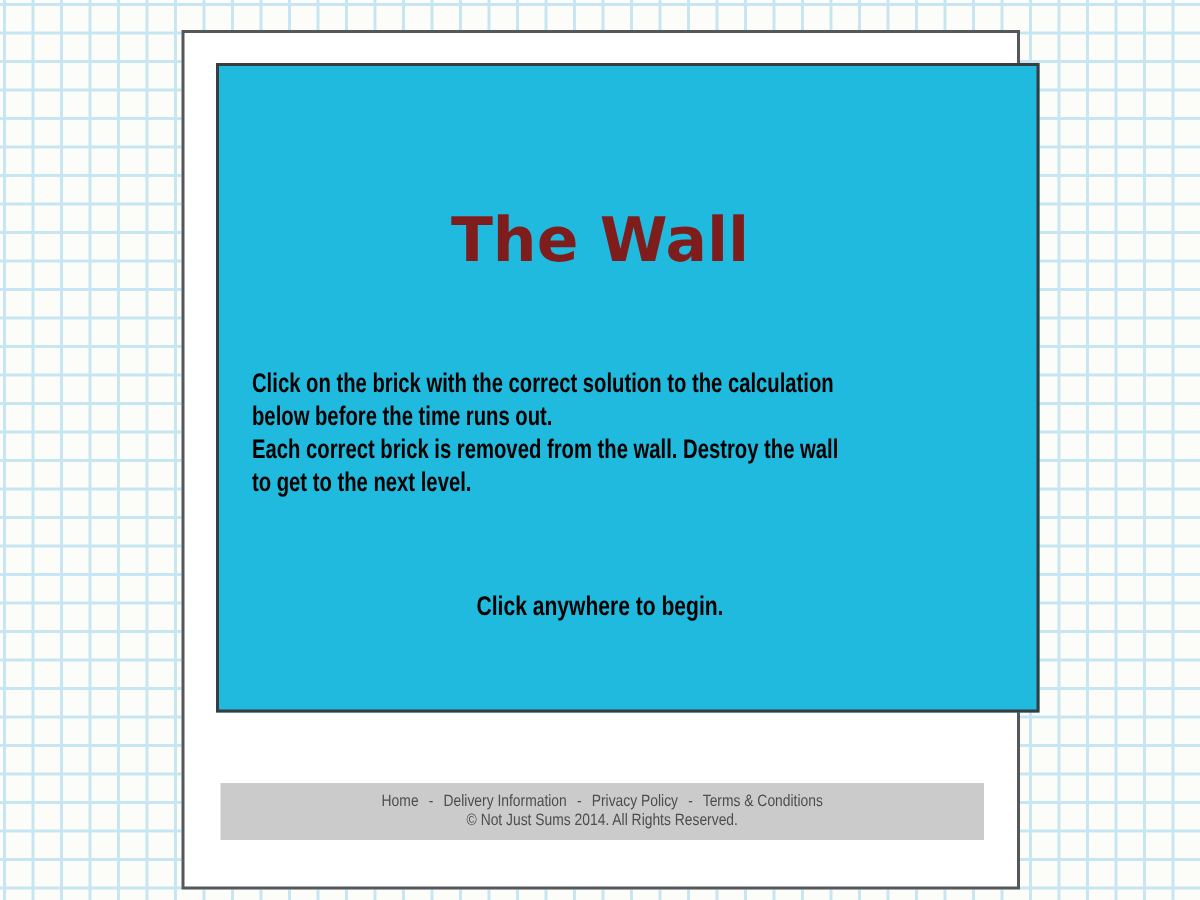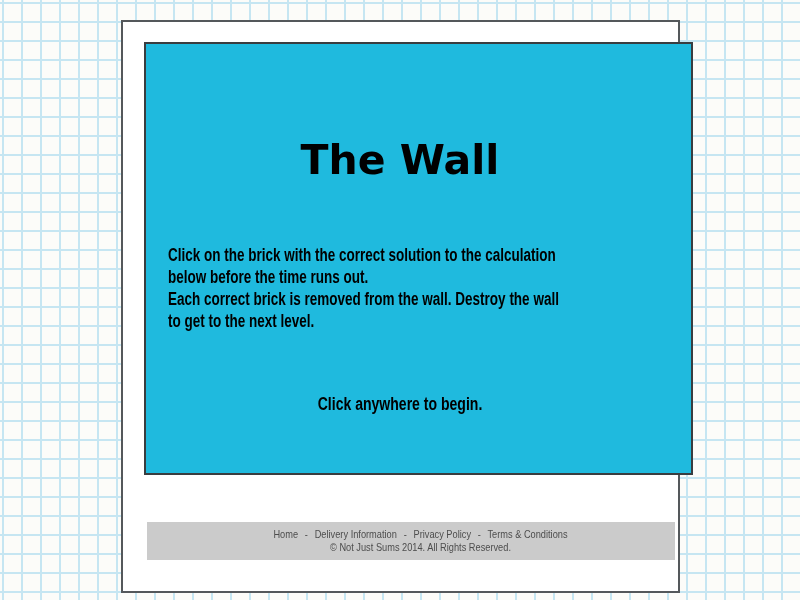--- a/index.html
+++ b/index.html
@@ -37,21 +37,21 @@
   .game-title {
     position: absolute;
     left: 0; top: 92px;
     width: 508px;
     margin: 0;
     text-align: center;
     font-family: "DejaVu Sans", sans-serif;
     font-weight: bold;
     font-size: 41px;
     line-height: 48px;
-    color: #000000;
+    color: #7f1d1d;
     white-space: nowrap;
   }
   .instructions {
     position: absolute;
     left: 22px; top: 200px;
     margin: 0;
     font-weight: bold;
     font-size: 18px;
     line-height: 22px;
     color: #000000;
@@ -73,21 +73,20 @@
     transform-origin: 50% 0;
   }
   .footer-bar {
     position: absolute;
     left: 24px; top: 500px;
     width: 509px; height: 38px;
     background: #cbcbcb;
     color: #4d4d4d;
     font-size: 11px;
     text-align: center;
-    padding-left: 19px;
   }
   .footer-line {
     line-height: 13px;
     white-space: nowrap;
     transform: scaleX(0.84);
     transform-origin: 50% 0;
   }
   .footer-line.first { padding-top: 6px; }
   .footer-bar a {
     color: #4d4d4d;

